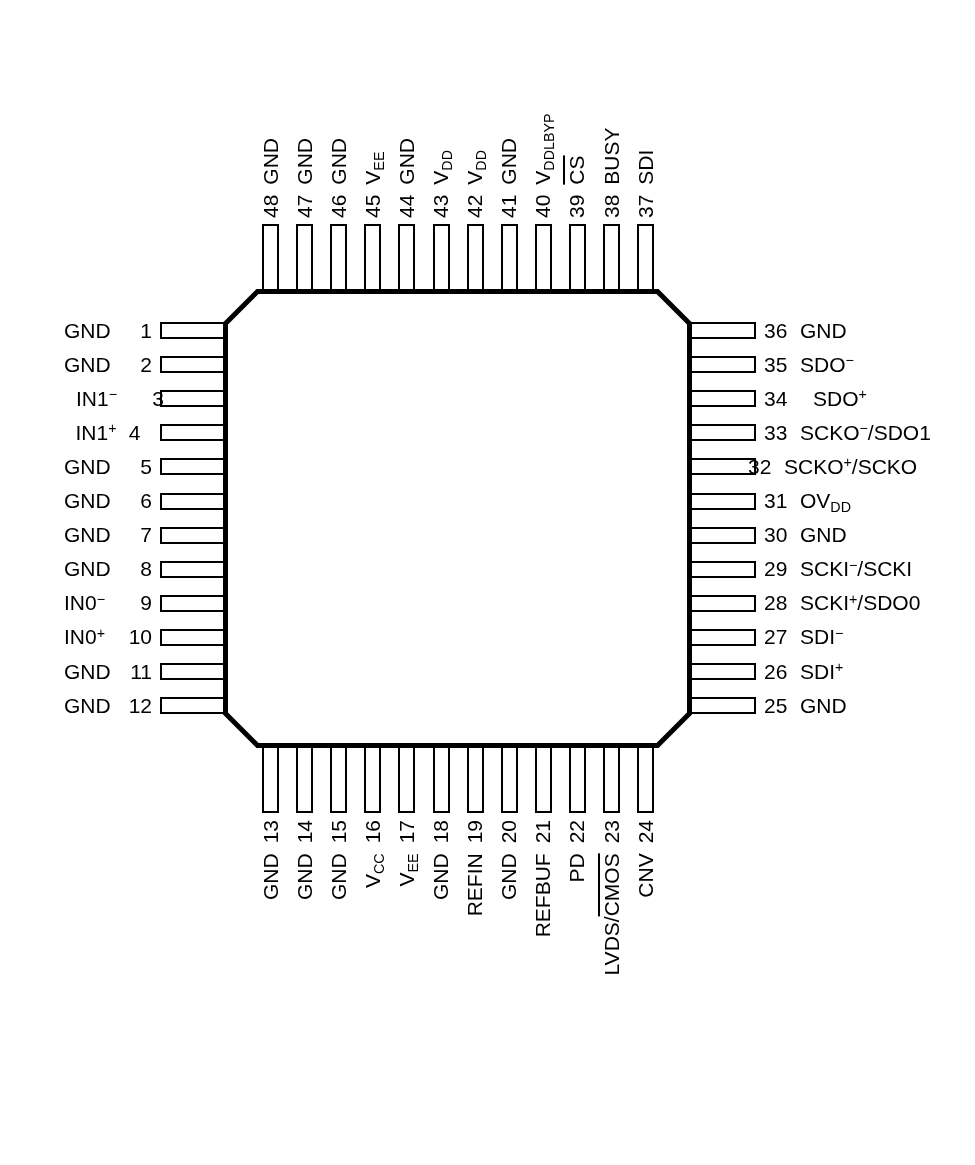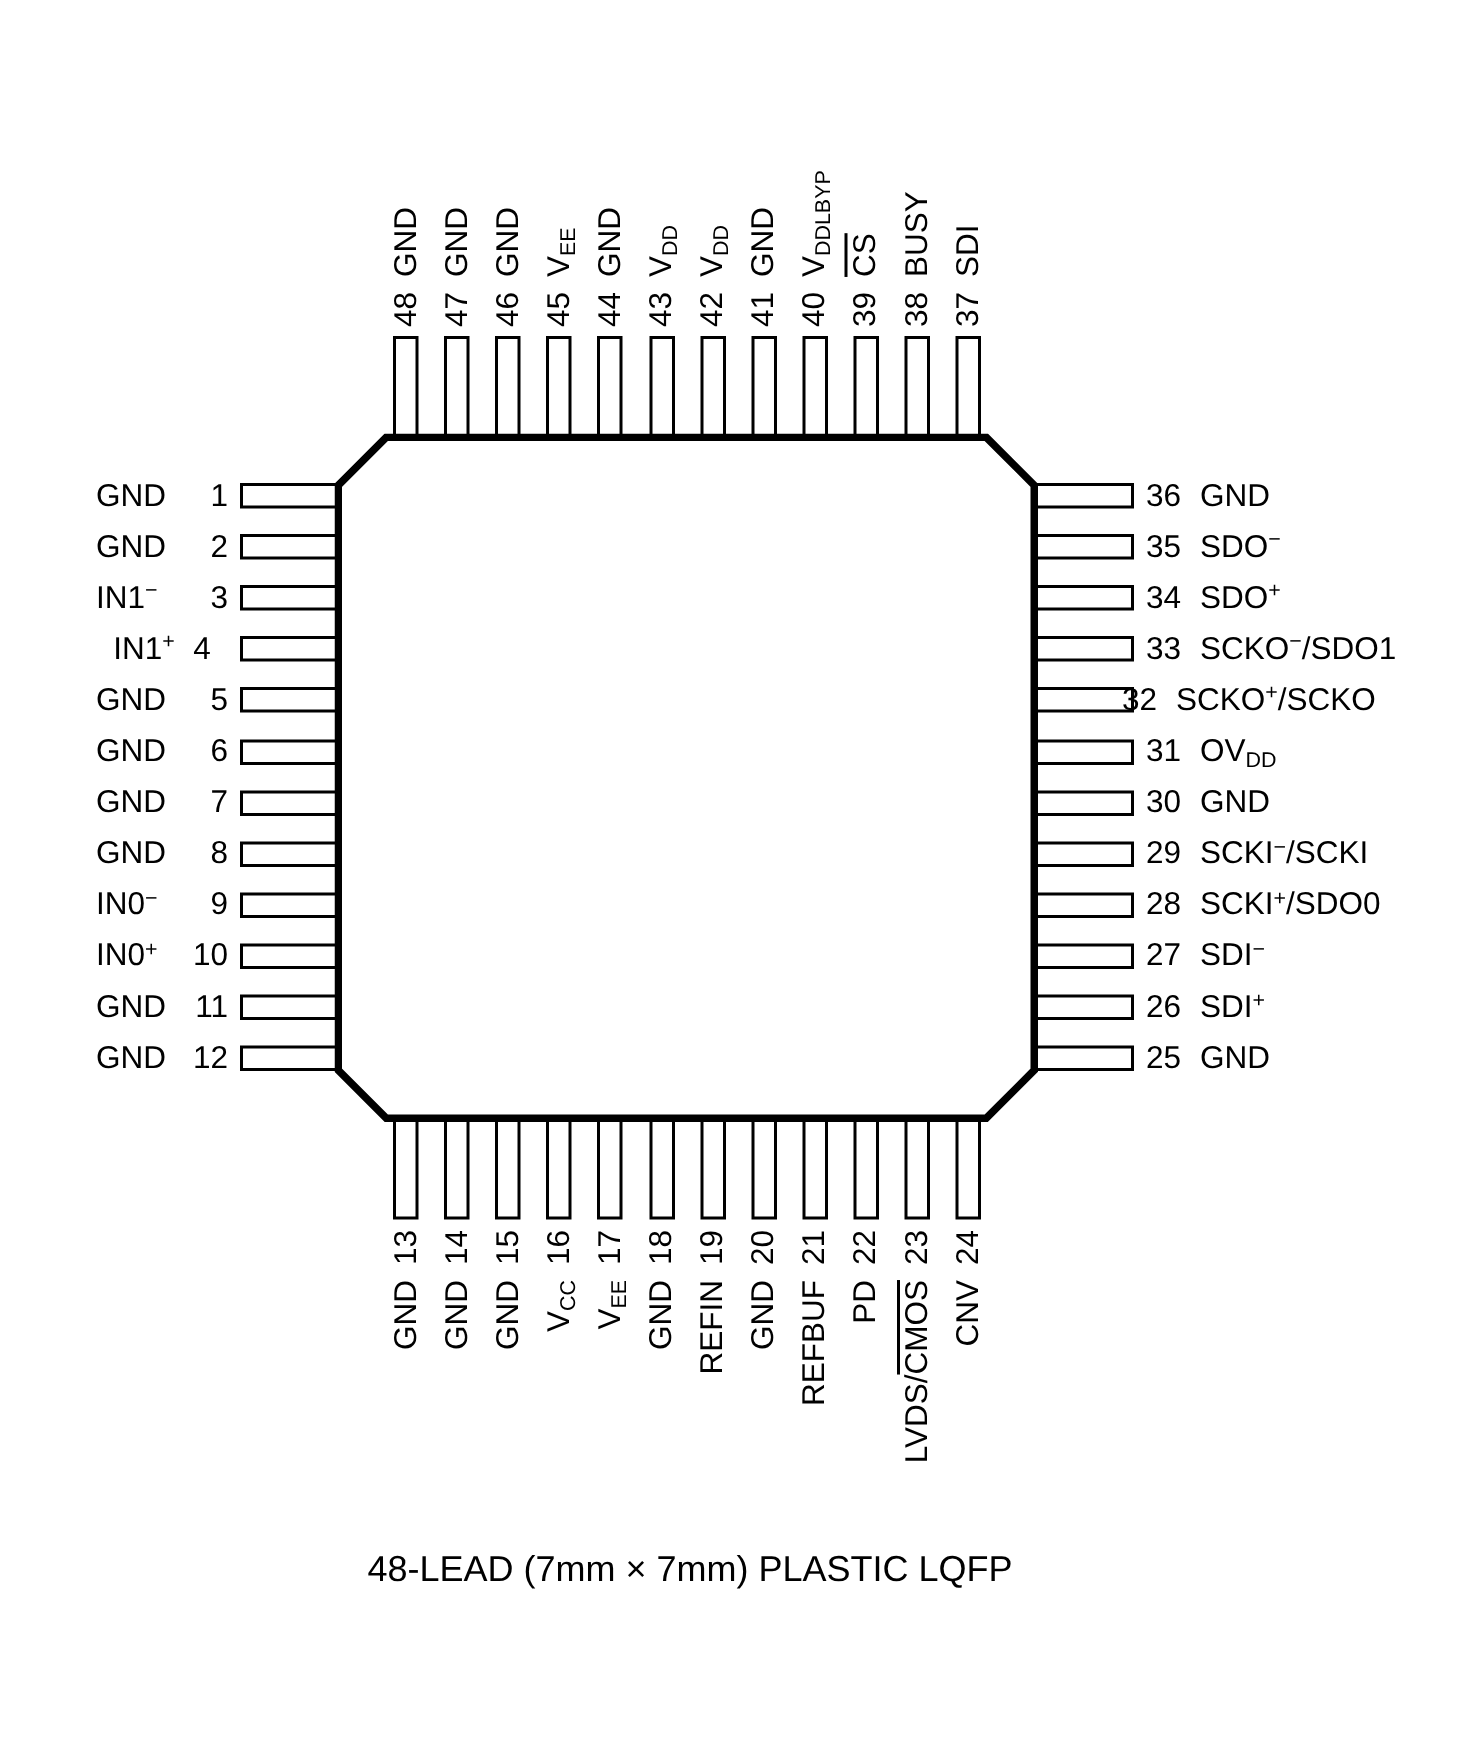--- a/index.html
+++ b/index.html
@@ -100,21 +100,21 @@
       <div class="plabel plabel-h plabel-left" style="left: 64px; top: 317.5px;">
         <span class="pname">GND</span>
         <span class="pnum pnum-l">1</span>
       </div>
       <div class="pin-stub" style="left: 160px; top: 356.1px; width: 68px; height: 17px;"></div>
       <div class="plabel plabel-h plabel-left" style="left: 64px; top: 351.6px;">
         <span class="pname">GND</span>
         <span class="pnum pnum-l">2</span>
       </div>
       <div class="pin-stub" style="left: 160px; top: 390.2px; width: 68px; height: 17px;"></div>
-      <div class="plabel plabel-h plabel-left" style="left: 64px; top: 385.7px;">
+      <div class="plabel plabel-h plabel-left" style="left: 76px; top: 385.7px;">
         <span class="pname">IN1<sup>−</sup></span>
         <span class="pnum pnum-l">3</span>
       </div>
       <div class="pin-stub" style="left: 160px; top: 424.3px; width: 68px; height: 17px;"></div>
       <div class="plabel plabel-h plabel-left" style="left: 64px; top: 419.8px; justify-content: center;">
         <span class="pname">IN1<sup>+</sup></span>
         <span class="pnum pnum-l">4</span>
       </div>
       <div class="pin-stub" style="left: 160px; top: 458.4px; width: 68px; height: 17px;"></div>
       <div class="plabel plabel-h plabel-left" style="left: 64px; top: 453.9px;">
@@ -160,21 +160,21 @@
       <div class="plabel plabel-h" style="left: 764px; top: 317.5px;">
         <span class="pnum pnum-r">36</span>
         <span class="pname">GND</span>
       </div>
       <div class="pin-stub" style="left: 688px; top: 356.1px; width: 68px; height: 17px;"></div>
       <div class="plabel plabel-h" style="left: 764px; top: 351.6px;">
         <span class="pnum pnum-r">35</span>
         <span class="pname">SDO<sup>−</sup></span>
       </div>
       <div class="pin-stub" style="left: 688px; top: 390.2px; width: 68px; height: 17px;"></div>
-      <div class="plabel plabel-h" style="left: 764px; top: 385.7px;">
+      <div class="plabel plabel-h" style="left: 764px; top: 385.7px; gap: 13px;">
         <span class="pnum pnum-r">34</span>
         <span class="pname">SDO<sup>+</sup></span>
       </div>
       <div class="pin-stub" style="left: 688px; top: 424.3px; width: 68px; height: 17px;"></div>
       <div class="plabel plabel-h" style="left: 764px; top: 419.8px;">
         <span class="pnum pnum-r">33</span>
         <span class="pname">SCKO<sup>−</sup>/SDO1</span>
       </div>
       <div class="pin-stub" style="left: 688px; top: 458.4px; width: 68px; height: 17px;"></div>
       <div class="plabel plabel-h" style="left: 748px; top: 453.9px;">
@@ -216,16 +216,15 @@
         <span class="pnum pnum-r">25</span>
         <span class="pname">GND</span>
       </div>
     </div>
 
   <svg class="chip-svg" width="469" height="459" viewBox="0 0 469 459">
     <polygon points="34.5,2.5 434.5,2.5 466.5,34.5 466.5,424.5 434.5,456.5 34.5,456.5 2.5,424.5 2.5,34.5" fill="#ffffff" stroke="#000000" stroke-width="5" stroke-linejoin="miter"></polygon>
   </svg>
 
   <div class="package-block">
-    <div class="pkg-line">48-LEAD (7mm × 7mm) PLASTIC LQFP</div>
   </div>
 
 </div>
 
 </body></html>

